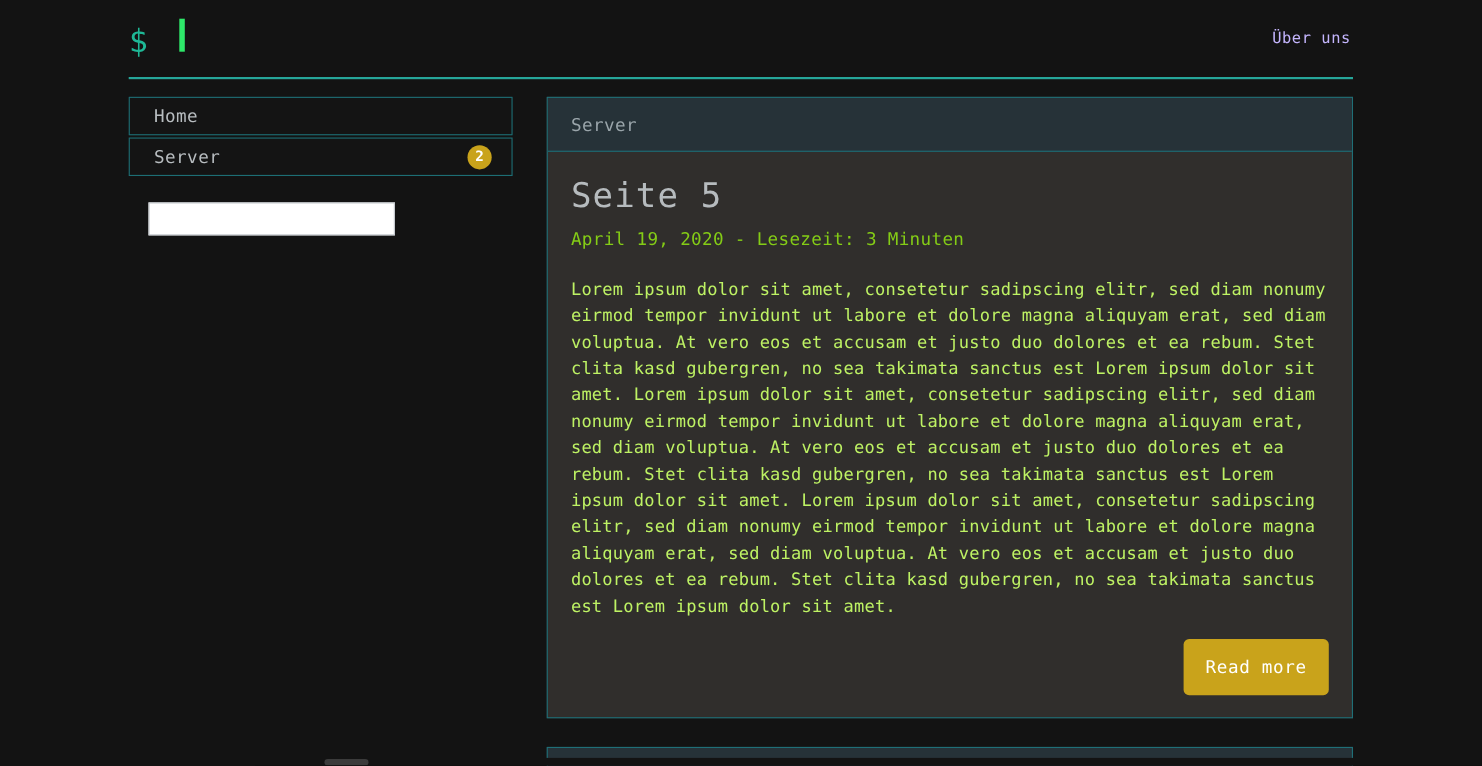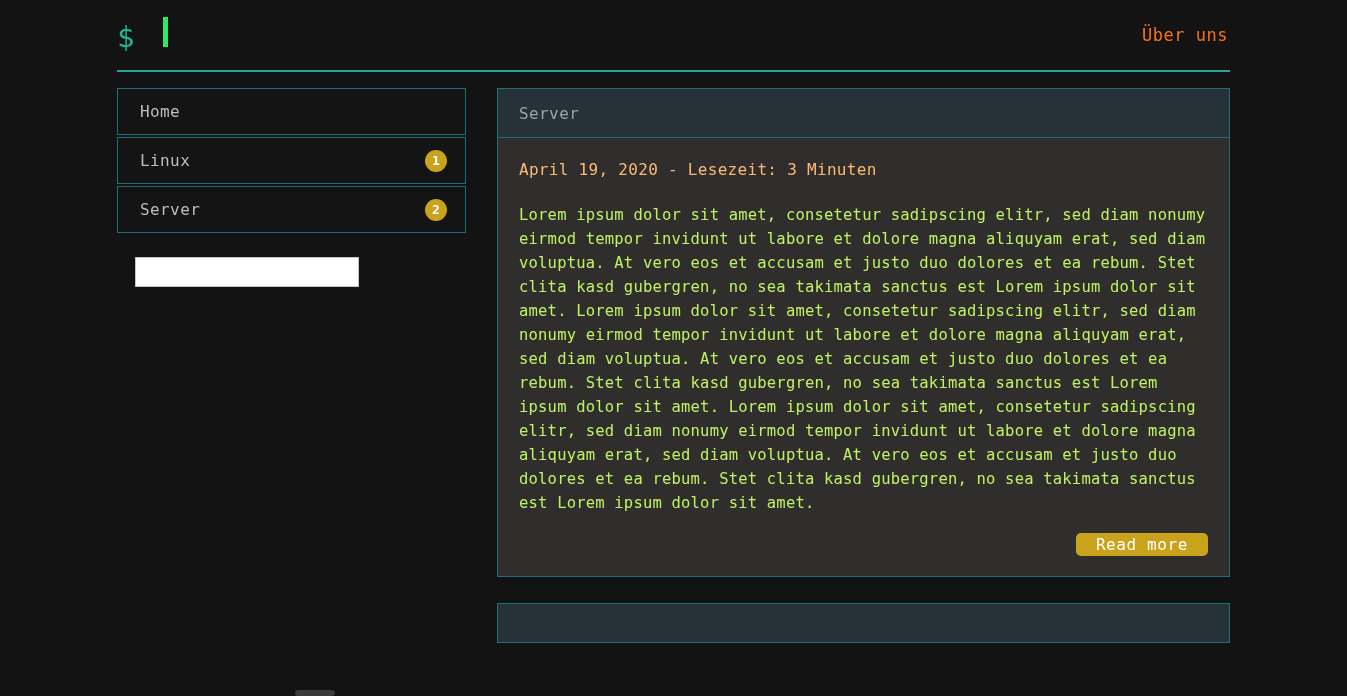--- a/index.html
+++ b/index.html
@@ -58,22 +58,22 @@
     margin-left: 14px;
     vertical-align: -4px;
   }
   .nav {
     display: flex;
     align-items: center;
     gap: 28px;
     padding-right: 2px;
   }
   .nav-link {
-    color: #f97316;
-    font-size: 17px;
+    color: #c4b5fd;
+    font-size: 14px;
     font-family: "DejaVu Sans Mono", "Liberation Mono", monospace;
     text-decoration: none;
     letter-spacing: 0.5px;
     cursor: pointer;
   }
 
   
   .content {
     position: absolute;
     left: 117px;
@@ -91,21 +91,21 @@
   .list-group {
     display: flex;
     flex-direction: column;
     gap: 2px;
   }
   .list-item {
     position: relative;
     display: flex;
     align-items: center;
     justify-content: space-between;
-    height: 47px;
+    height: 35px;
     padding: 0 18px 0 22px;
     border: 1px solid #1d6e75;
     background: #141414;
     box-sizing: border-box;
     cursor: pointer;
   }
   .list-item .label {
     color: #b8bdc0;
     font-size: 16px;
     letter-spacing: 0.4px;
@@ -184,21 +184,21 @@
   }
   .post-title {
     color: #b6bbbe;
     font-size: 31px;
     margin: 0 0 12px 0;
     font-weight: 400;
     letter-spacing: 1px;
     cursor: pointer;
   }
   .post-meta {
-    color: #fdba74;
+    color: #84cc16;
     font-size: 16px;
     margin: 0 0 24px 0;
     letter-spacing: 0.3px;
   }
   .post-text {
     color: #bef264;
     font-size: 15.5px;
     line-height: 24px;
     margin: 0;
     letter-spacing: 0.2px;
@@ -207,21 +207,21 @@
   .card-actions {
     display: flex;
     justify-content: flex-end;
     margin-top: 18px;
   }
   .btn-readmore {
     background: #c9a31b;
     color: #ffffff;
     border: none;
     border-radius: 5px;
-    padding: 2px 20px;
+    padding: 16px 20px;
     font-family: "DejaVu Sans Mono", "Liberation Mono", monospace;
     font-size: 16px;
     letter-spacing: 0.6px;
     cursor: pointer;
   }
 
   
   .card-next {
     border: 1px solid #1f6f77;
     background: #263238;
@@ -266,44 +266,41 @@
 
   <div class="content">
 
     <div class="sidebar">
       <div class="list-group">
 
         <div class="list-item">
           <span class="label">Home</span>
         </div>
 
-        <div class="list-item">
-          <span class="label">Linux</span>
-          <span class="badge">1</span>
-        </div>
 
         <div class="list-item">
           <span class="label">Server</span>
           <span class="badge">2</span>
         </div>
 
       </div>
 
       <div class="search-block">
         <input class="search-input" type="text" placeholder="" style="">
       </div>
     </div>
 
     <div class="main">
 
       <div class="card">
         <div class="card-header">
           <span class="cat">Server</span>
         </div>
         <div class="card-body">
+          <h1 class="post-title">Seite 5</h1>
           <div class="post-meta">April 19, 2020 - Lesezeit: 3 Minuten</div>
           <p class="post-text">Lorem ipsum dolor sit amet, consetetur sadipscing elitr, sed diam nonumy eirmod tempor invidunt ut labore et dolore magna aliquyam erat, sed diam voluptua. At vero eos et accusam et justo duo dolores et ea rebum. Stet clita kasd gubergren, no sea takimata sanctus est Lorem ipsum dolor sit amet. Lorem ipsum dolor sit amet, consetetur sadipscing elitr, sed diam nonumy eirmod tempor invidunt ut labore et dolore magna aliquyam erat, sed diam voluptua. At vero eos et accusam et justo duo dolores et ea rebum. Stet clita kasd gubergren, no sea takimata sanctus est Lorem ipsum dolor sit amet. Lorem ipsum dolor sit amet, consetetur sadipscing elitr, sed diam nonumy eirmod tempor invidunt ut labore et dolore magna aliquyam erat, sed diam voluptua. At vero eos et accusam et justo duo dolores et ea rebum. Stet clita kasd gubergren, no sea takimata sanctus est Lorem ipsum dolor sit amet.</p>
           <div class="card-actions">
             <button class="btn-readmore">Read more</button>
           </div>
         </div>
       </div>
 
       <div class="card-next"></div>
 

